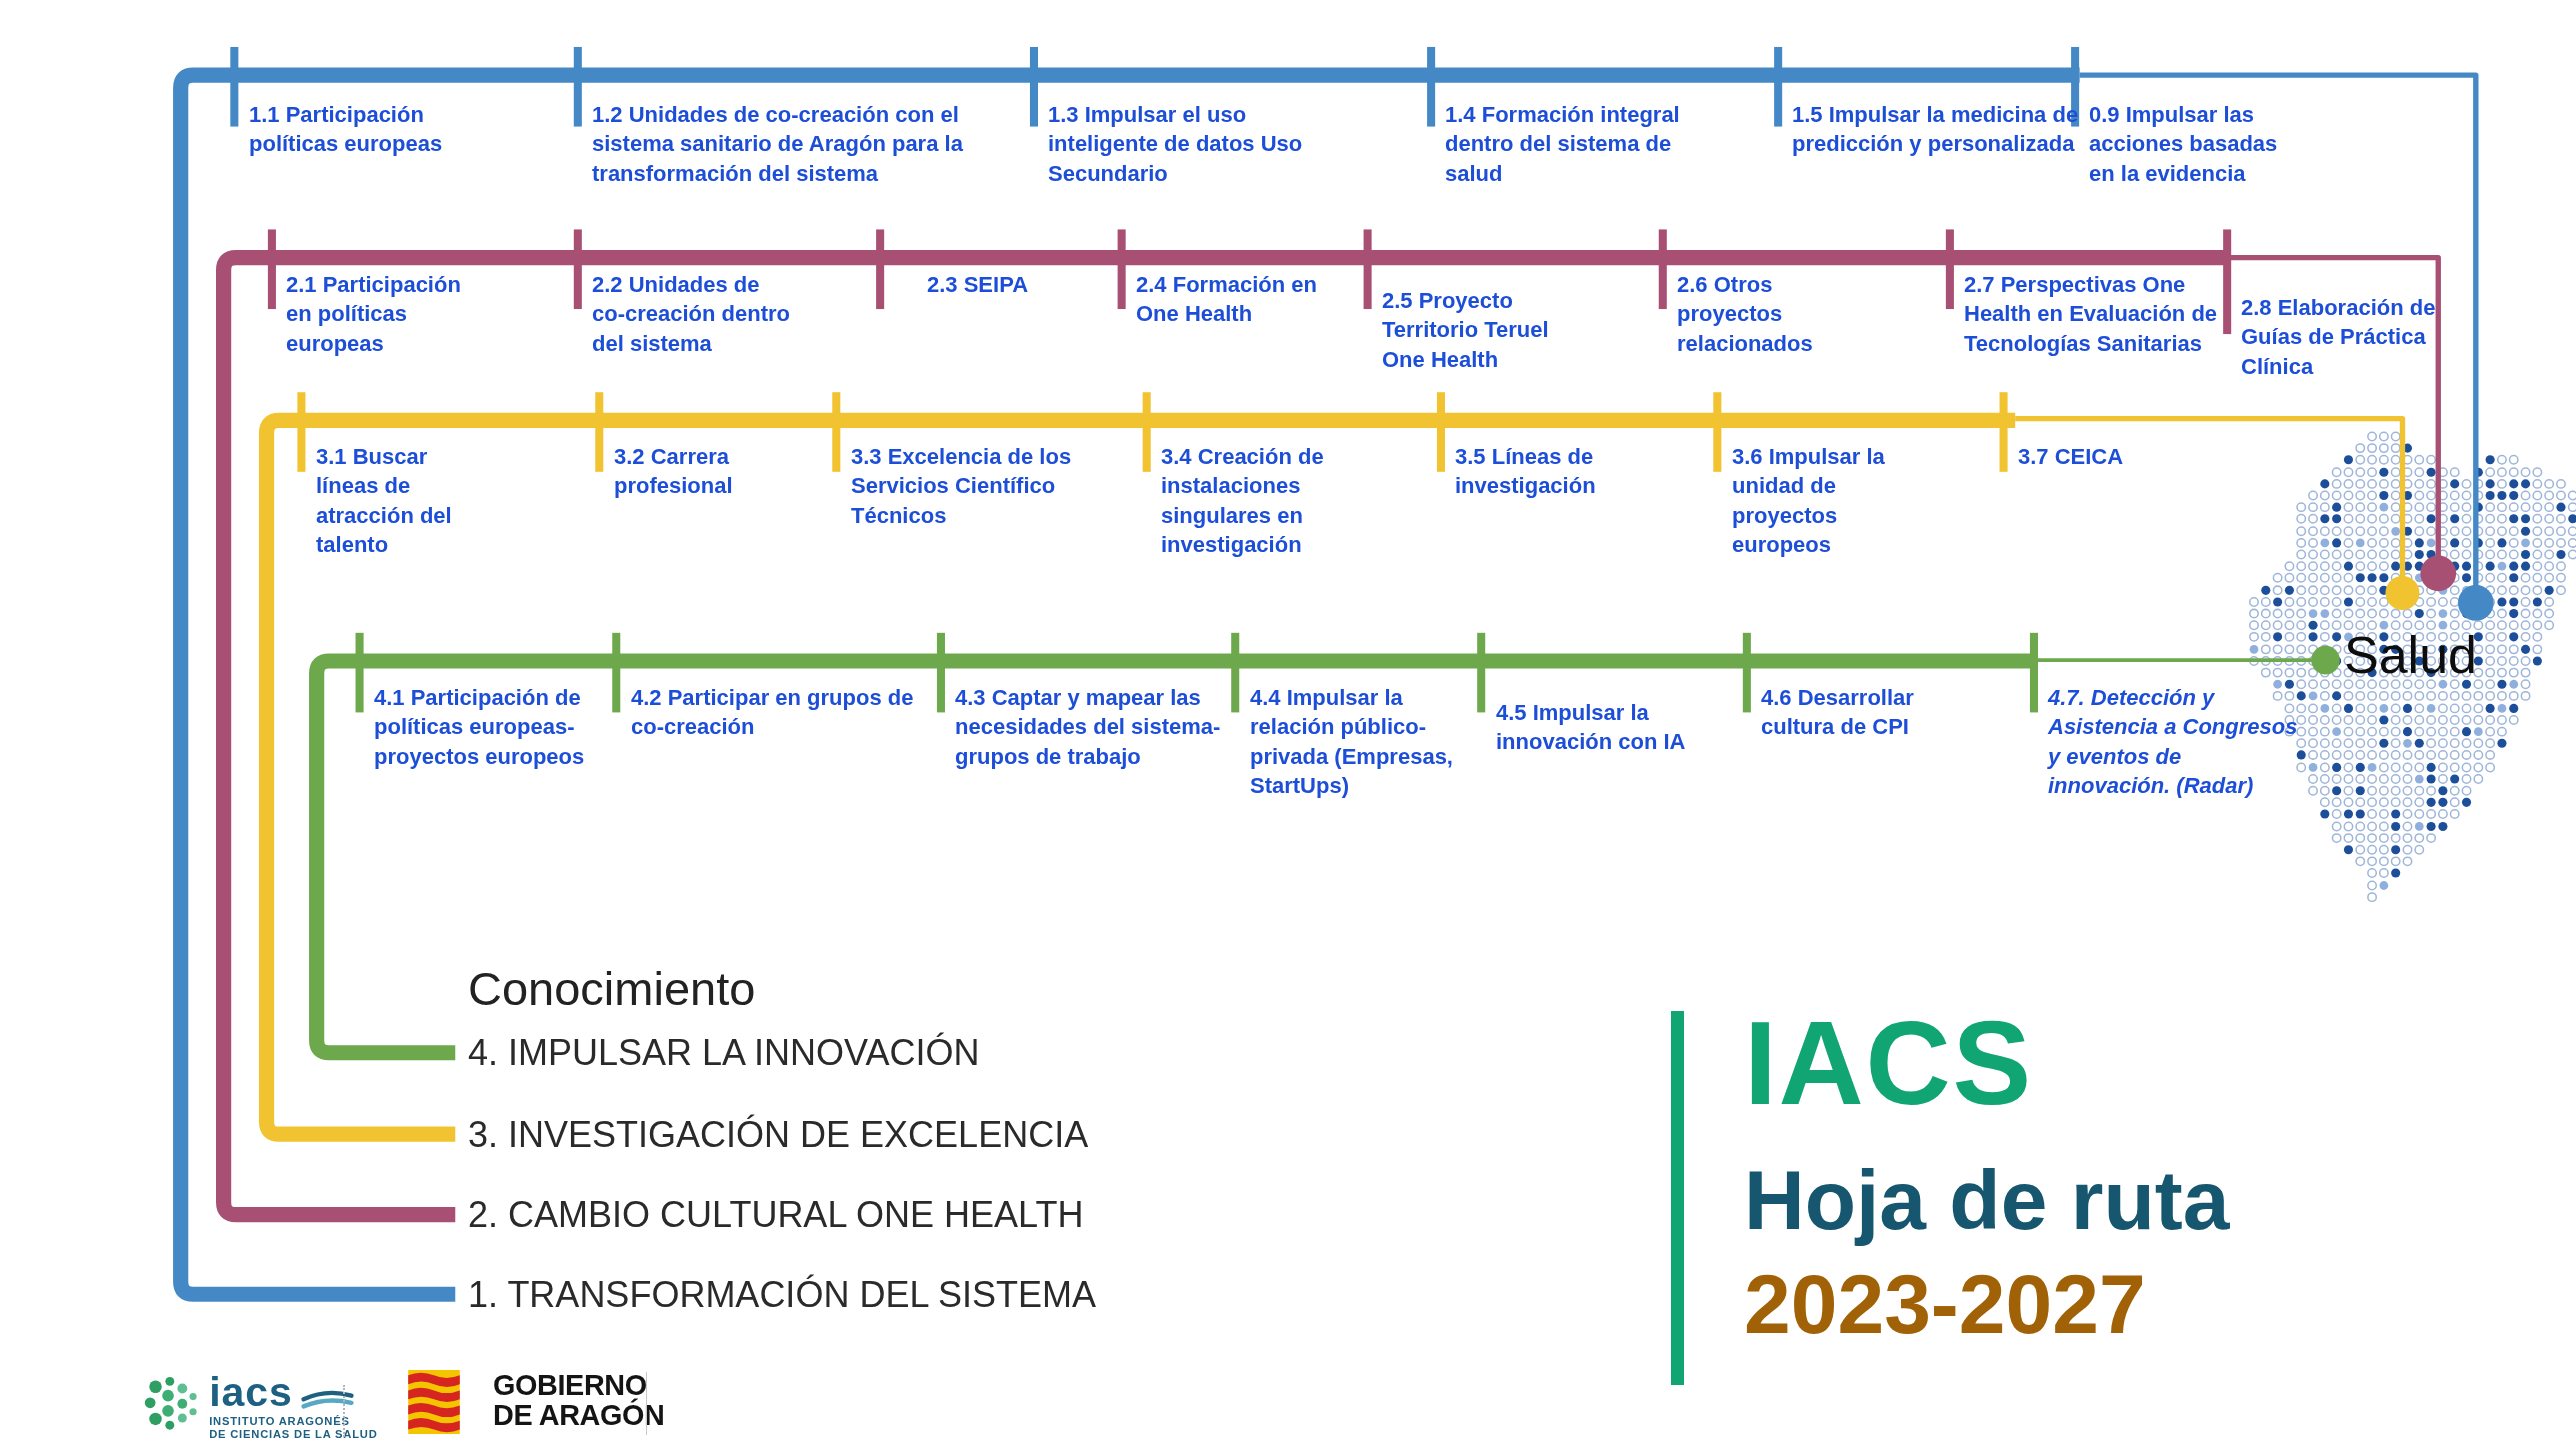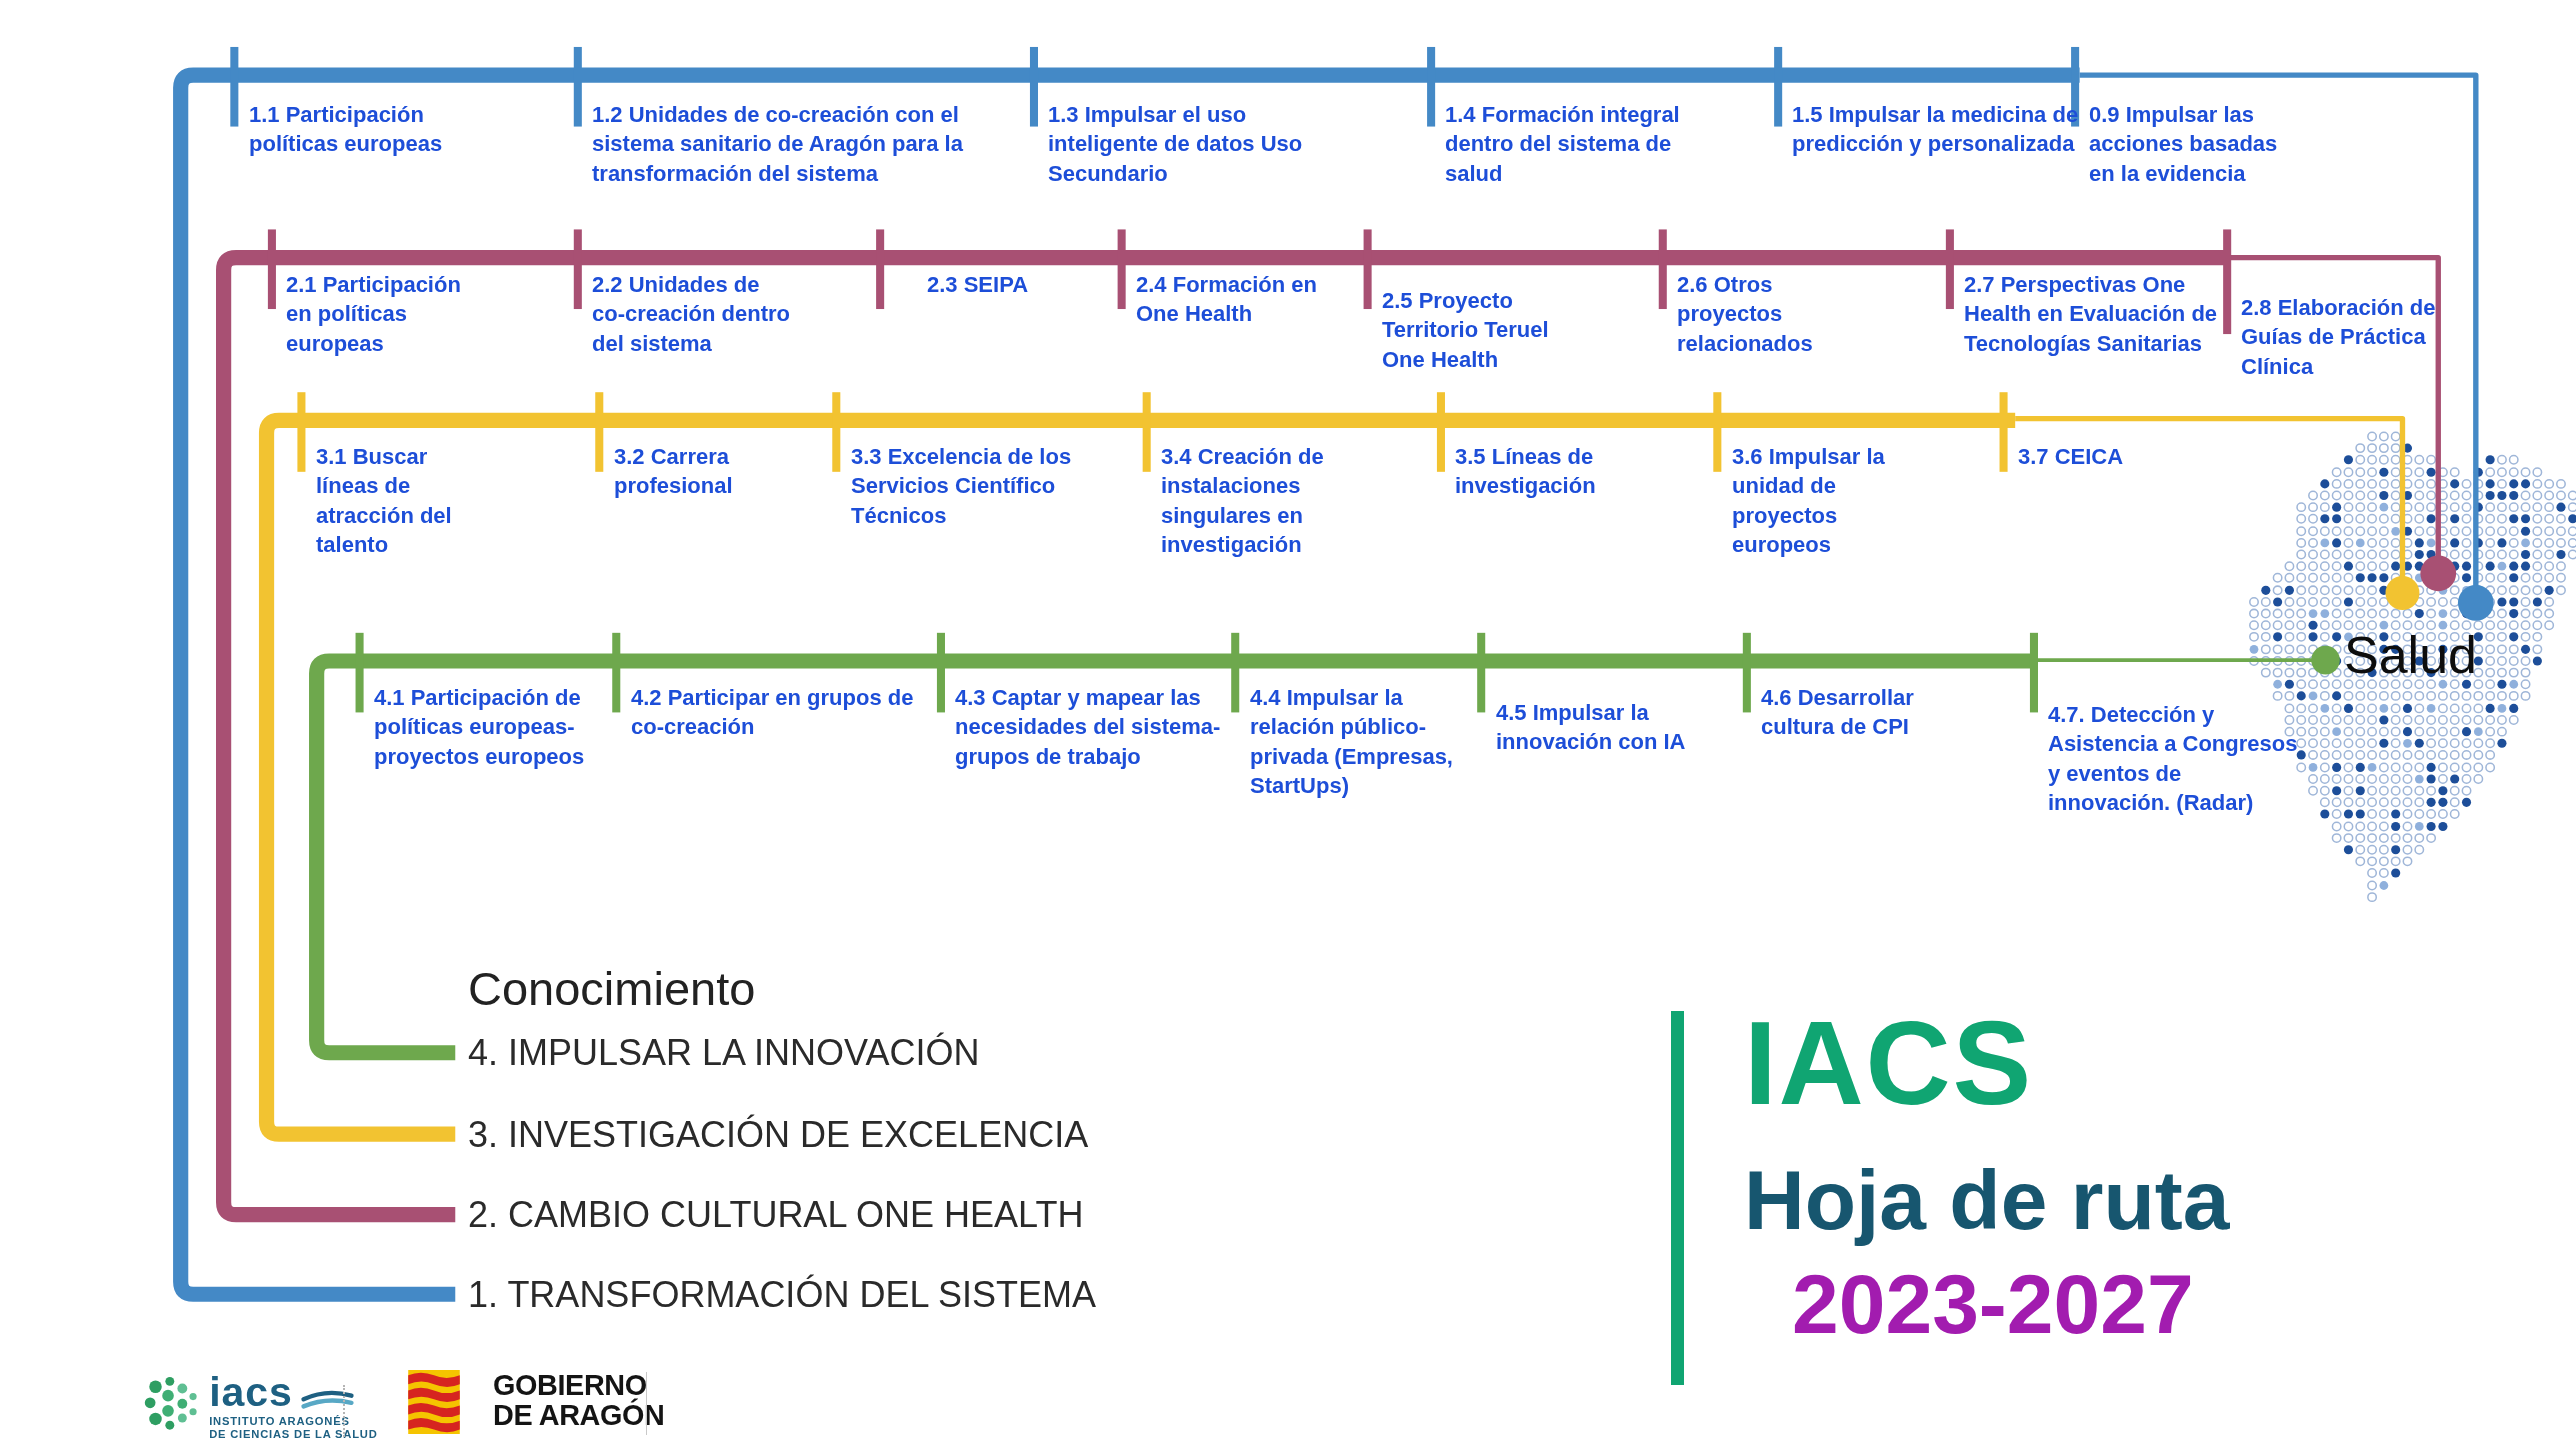--- a/index.html
+++ b/index.html
@@ -809,35 +809,35 @@
       <div class="ms" style="left: 1161px; top: 442px; width: 195px;">3.4 Creación de instalaciones singulares en investigación</div>
       <div class="ms" style="left: 1455px; top: 442px; width: 192px;">3.5 Líneas de investigación</div>
       <div class="ms" style="left: 1732px; top: 442px; width: 177px;">3.6 Impulsar la unidad de proyectos europeos</div>
       <div class="ms" style="left: 2018px; top: 442px; width: 143px;">3.7 CEICA</div>
       <div class="ms" style="left: 374px; top: 683px; width: 216px;">4.1 Participación de políticas europeas- proyectos europeos</div>
       <div class="ms" style="left: 631px; top: 683px; width: 320px;">4.2 Participar en grupos de co-creación</div>
       <div class="ms" style="left: 955px; top: 683px; width: 270px;">4.3 Captar y mapear las necesidades del sistema-grupos de trabajo</div>
       <div class="ms" style="left: 1250px; top: 683px; width: 213px;">4.4 Impulsar la relación público-privada (Empresas, StartUps)</div>
       <div class="ms" style="left: 1496px; top: 698px; width: 234px;">4.5 Impulsar la innovación con IA</div>
       <div class="ms" style="left: 1761px; top: 683px; width: 216px;">4.6 Desarrollar cultura de CPI</div>
-      <div class="ms" style="left: 2048px; top: 700px; width: 252px;">4.7. Detección y Asistencia a Congresos y eventos de innovación. (Radar)</div>
+      <div class="ms" style="left: 2048px; top: 683px; width: 252px; font-style: italic;">4.7. Detección y Asistencia a Congresos y eventos de innovación. (Radar)</div>
     </div>
 
   <div class="legend-title">Conocimiento</div>
   <div class="legend-item li-4">4. IMPULSAR LA INNOVACIÓN</div>
   <div class="legend-item li-3">3. INVESTIGACIÓN DE EXCELENCIA</div>
   <div class="legend-item li-2">2. CAMBIO CULTURAL ONE HEALTH</div>
   <div class="legend-item li-1">1. TRANSFORMACIÓN DEL SISTEMA</div>
 
   <div class="salud">Salud</div>
 
   <div class="accent-bar" style="background: rgb(16, 165, 114);"></div>
   <div class="org" style="color: rgb(16, 165, 114);">IACS</div>
   <div class="t1" style="color: rgb(23, 86, 111);">Hoja de ruta</div>
-  <div class="t2" style="color: #a21caf; margin-left: 48px;">2023-2027</div>
+  <div class="t2" style="color: #a16207;">2023-2027</div>
 
   <div class="iacs-logo">
     <svg width="59" height="63" viewBox="0 0 66 70">
       <circle cx="14" cy="14" r="7" fill="#2e9e62"></circle>
         <circle cx="8" cy="32" r="6" fill="#2e9e62"></circle>
       <circle cx="14" cy="50" r="7" fill="#2e9e62"></circle>
         <circle cx="30" cy="8" r="5" fill="#2e9e62"></circle>
       <circle cx="28" cy="24" r="6.5" fill="#3fae74"></circle>
         <circle cx="28" cy="41" r="6.5" fill="#3fae74"></circle>
       <circle cx="30" cy="57" r="5" fill="#2e9e62"></circle>

